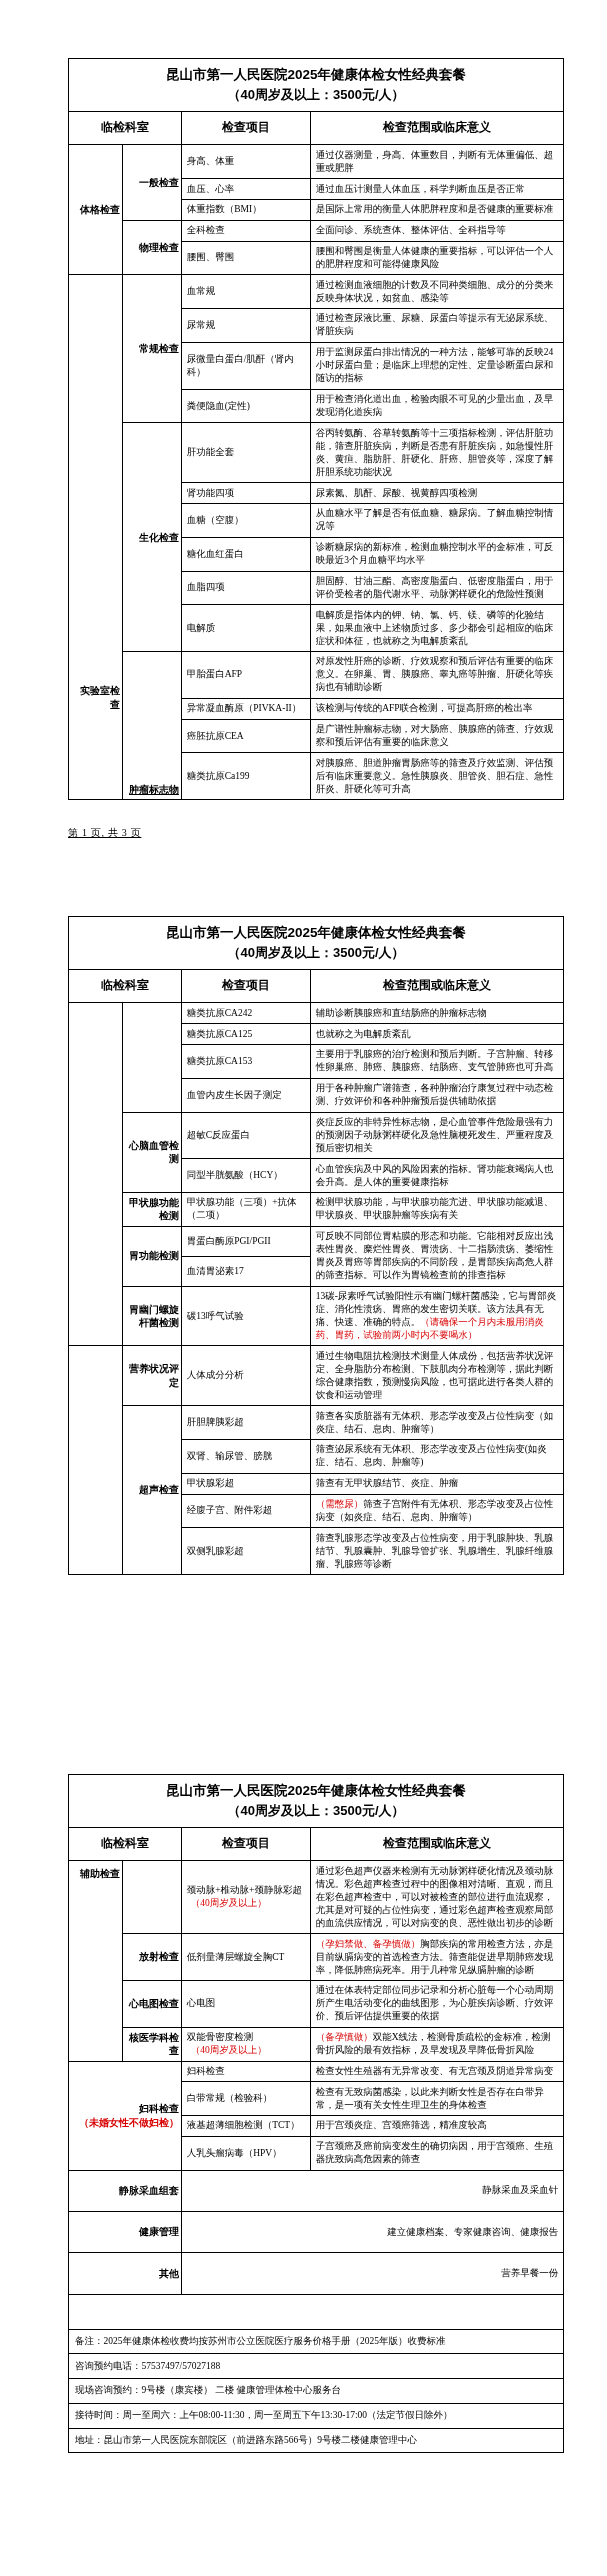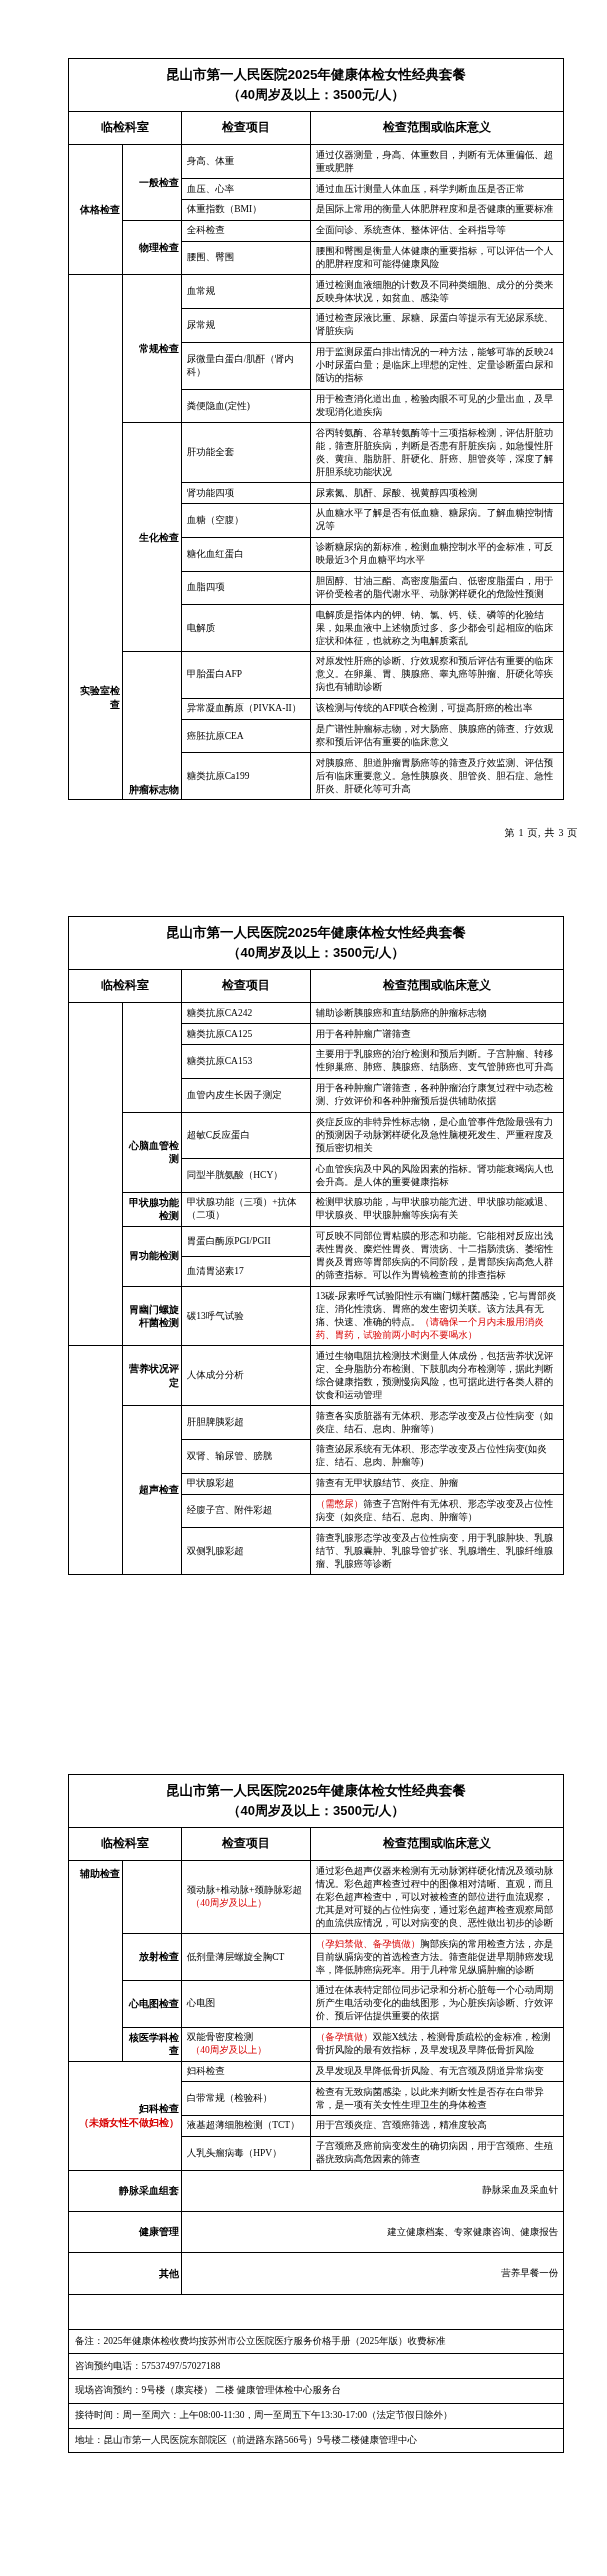--- a/index.html
+++ b/index.html
@@ -32,31 +32,31 @@
     text-align:center; font-weight:bold; height:26px;
     font-family:"Liberation Sans","DejaVu Sans",sans-serif;
     font-size:12px;
   }
   .cat {
     text-align:right; font-weight:bold;
     font-family:"Liberation Sans","DejaVu Sans",sans-serif;
     font-size:10px; line-height:13.5px; padding:2.7px 2px;
   }
   .va-deep  { vertical-align:bottom; padding-bottom:88px; }
-  .va-low   { vertical-align:bottom; padding-bottom:2.7px; }
+  .va-low   { vertical-align:bottom; padding-bottom:2.7px;text-decoration:underline; }
   .va-top   { vertical-align:top; padding-top:5.4px; }
   .red { color:#d80000; }
   .blockline { display:block; padding-left:4px; }
   .ctr { text-align:right; }
   .tall { height:35px; }
   .empty-row td { height:27px; }
   .info td { font-size:9.5px; padding:5.4px 6px; }
   .page-footer {
-    position:absolute; bottom:17.6px; left:84px; width:494px;
-    text-align:right; font-size:10px; letter-spacing:0.7px;
+    position:absolute; bottom:17.6px; left:68px; width:494px;
+    text-align:left; font-size:10px; letter-spacing:0.7px;text-decoration:underline;
   }
 </style>
 </head>
 <body>
 
 <div class="page">
   <table class="exam">
     <colgroup>
         <col style="width:54px">
         <col style="width:59px">
@@ -184,21 +184,21 @@
       <td class="th">检查范围或临床意义</td>
     </tr>
     <tr>
       <td rowspan="10" class="cat"></td>
       <td rowspan="4" class="cat"></td>
       <td>糖类抗原CA242</td>
       <td>辅助诊断胰腺癌和直结肠癌的肿瘤标志物</td>
     </tr>
     <tr>
       <td>糖类抗原CA125</td>
-      <td>用于各种肿瘤广谱筛查</td>
+      <td>也就称之为电解质紊乱</td>
     </tr>
     <tr>
       <td>糖类抗原CA153</td>
       <td>主要用于乳腺癌的治疗检测和预后判断。子宫肿瘤、转移性卵巢癌、肺癌、胰腺癌、结肠癌、支气管肺癌也可升高</td>
     </tr>
     <tr>
       <td>血管内皮生长因子测定</td>
       <td>用于各种肿瘤广谱筛查，各种肿瘤治疗康复过程中动态检测、疗效评价和各种肿瘤预后提供辅助依据</td>
     </tr>
     <tr>
@@ -313,21 +313,21 @@
       <td>
         <span class="red">（备孕慎做）</span><span>双能X线法，检测骨质疏松的金标准，检测骨折风险的最有效指标，及早发现及早降低骨折风险</span>
       </td>
     </tr>
     <tr>
       <td colspan="2" rowspan="4" class="cat">
         <span>妇科检查</span>
         <span class="red blockline">（未婚女性不做妇检）</span>
       </td>
       <td>妇科检查</td>
-      <td>及早发现及早降低骨折风险、有无宫颈及阴道异常病变</td>
+      <td>检查女性生殖器有无异常改变、有无宫颈及阴道异常病变</td>
     </tr>
     <tr>
       <td>白带常规（检验科）</td>
       <td>检查有无致病菌感染，以此来判断女性是否存在白带异常，是一项有关女性生理卫生的身体检查</td>
     </tr>
     <tr>
       <td>液基超薄细胞检测（TCT）</td>
       <td>用于宫颈炎症、宫颈癌筛选，精准度较高</td>
     </tr>
     <tr>

